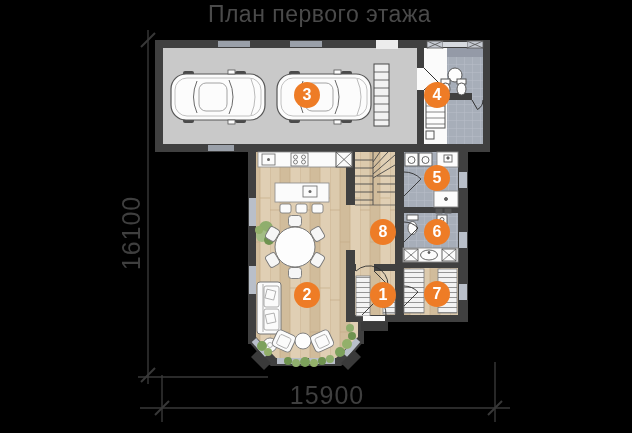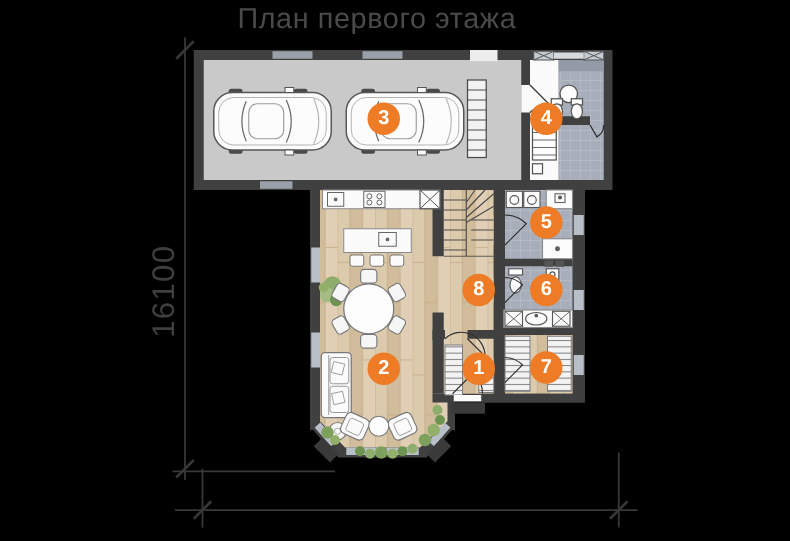--- a/index.html
+++ b/index.html
@@ -1,17 +1,17 @@
 <!DOCTYPE html>
 <html><head>
 <meta charset="utf-8">
 <style>
   html,body{margin:0;padding:0;background:#000;}
   #stage{position:relative;width:585px;height:433px;background:#000;overflow:hidden;
-         font-family:"Liberation Sans","DejaVu Sans",sans-serif;}
+         font-family:"Liberation Sans","DejaVu Sans",sans-serif;padding-left:36px;}
   #plan-svg{position:absolute;left:0;top:0;}
   .page-title{position:absolute;left:0;top:1px;width:100%;text-align:center;
               transform:translateX(9px);font-size:23px;letter-spacing:.5px;
               color:#4a4a4a;font-weight:normal;}
   .dim-label{position:absolute;color:#3f3f3f;font-size:25px;letter-spacing:1px;}
   .dim-bottom{left:267px;top:381px;width:120px;text-align:center;}
   .dim-left{left:71px;top:219px;width:120px;height:28px;text-align:center;
             transform:rotate(-90deg);}
   .marker{position:absolute;width:26px;height:26px;border-radius:50%;
           background:#ee7c26;color:#fff;display:flex;align-items:center;
@@ -286,20 +286,21 @@
       <line x1="162" y1="375" x2="162" y2="422"></line>
       <line x1="495" y1="362" x2="495" y2="422"></line>
       <line x1="140" y1="408" x2="510" y2="408"></line>
       <line x1="155" y1="415" x2="169" y2="401" stroke-width="2"></line>
       <line x1="488" y1="415" x2="502" y2="401" stroke-width="2"></line>
     </g>
   </svg>
 
   <div class="page-title">План первого этажа</div>
   <div class="dim-label dim-left">16100</div>
+  <div class="dim-label dim-bottom">15900</div>
 
   <div class="marker" style="left:370px;top:282px">1</div>
   <div class="marker" style="left:294px;top:282px">2</div>
   <div class="marker" style="left:294px;top:82px">3</div>
   <div class="marker" style="left:424px;top:82px">4</div>
   <div class="marker" style="left:424px;top:165px">5</div>
   <div class="marker" style="left:424px;top:219px">6</div>
   <div class="marker" style="left:424px;top:281px">7</div>
   <div class="marker" style="left:370px;top:219px">8</div>
 

